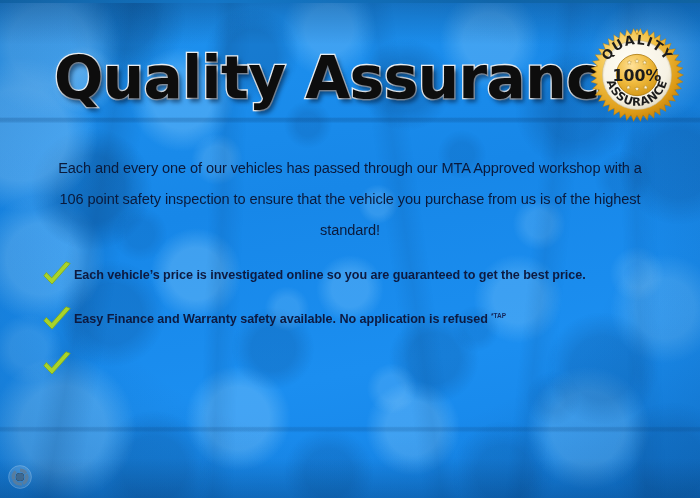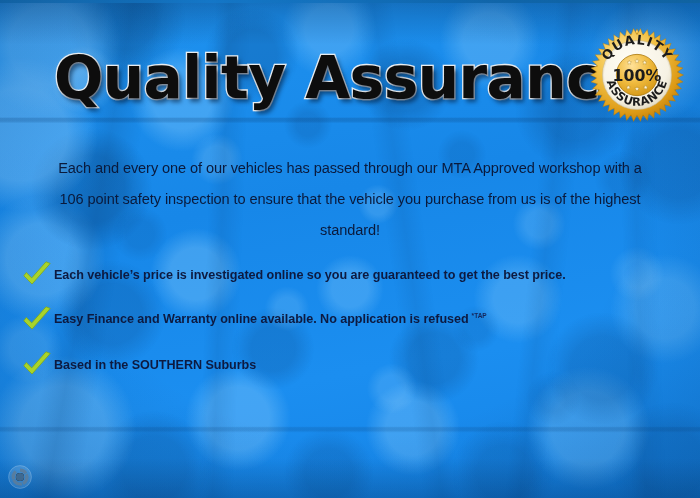--- a/index.html
+++ b/index.html
@@ -153,21 +153,21 @@
     font-size: 15.5px;
     line-height: 31px;
     letter-spacing: -0.1px;
     transform: scaleX(.94);
     transform-origin: 50% 0;
   }
 
   
   .bullets {
     position: absolute;
-    left: 20px;
+    left: 40px;
     right: 20px;
     top: 252px;
   }
   .bullet-row {
     display: flex;
     align-items: center;
     height: 45px;
   }
   .check-icon {
     flex: 0 0 34px;
@@ -288,32 +288,29 @@
       <div class="bullet-text">
         <span>Each vehicle’s price is investigated online so you are guaranteed to get the best price.</span>
       </div>
     </div>
 
     <div class="bullet-row">
       <svg class="check-icon" viewBox="0 0 40 34">
         <path d="M4 18 L14 28 L36 3 L31 1 L13.6 20.5 L7 14 Z" fill="#a8d42b" stroke="#7fa81c" stroke-width="1"></path>
       </svg>
       <div class="bullet-text">
-        <span>Easy Finance and Warranty online available. No application is refused</span><span class="bullet-note">*TAP</span>
+        <span>Easy Finance and Warranty safety available. No application is refused</span><span class="bullet-note">*TAP</span>
       </div>
     </div>
 
 
     <div class="bullet-row">
       <svg class="check-icon" viewBox="0 0 40 34">
         <path d="M4 18 L14 28 L36 3 L31 1 L13.6 20.5 L7 14 Z" fill="#a8d42b" stroke="#7fa81c" stroke-width="1"></path>
       </svg>
-      <div class="bullet-text">
-        <span>Based in the SOUTHERN Suburbs</span>
-      </div>
     </div>
 
   </div>
 
   <svg class="corner-icon" viewBox="0 0 40 40">
     <circle cx="20" cy="20" r="18" fill="rgba(255,255,255,.14)"></circle>
     <g fill="#5f7f9c">
       <path d="M20 7 a13 13 0 0 1 11.2 6.4 l-4.3 2.5 A8 8 0 0 0 20 12 Z"></path>
       <path d="M31.8 14.6 a13 13 0 0 1 -6.1 17.6 l-2.2 -4.5 a8 8 0 0 0 3.8 -10.8 Z"></path>
       <path d="M23.5 32.6 a13 13 0 0 1 -15.4 -7.1 l4.6 -2 a8 8 0 0 0 9.5 4.4 Z"></path>

